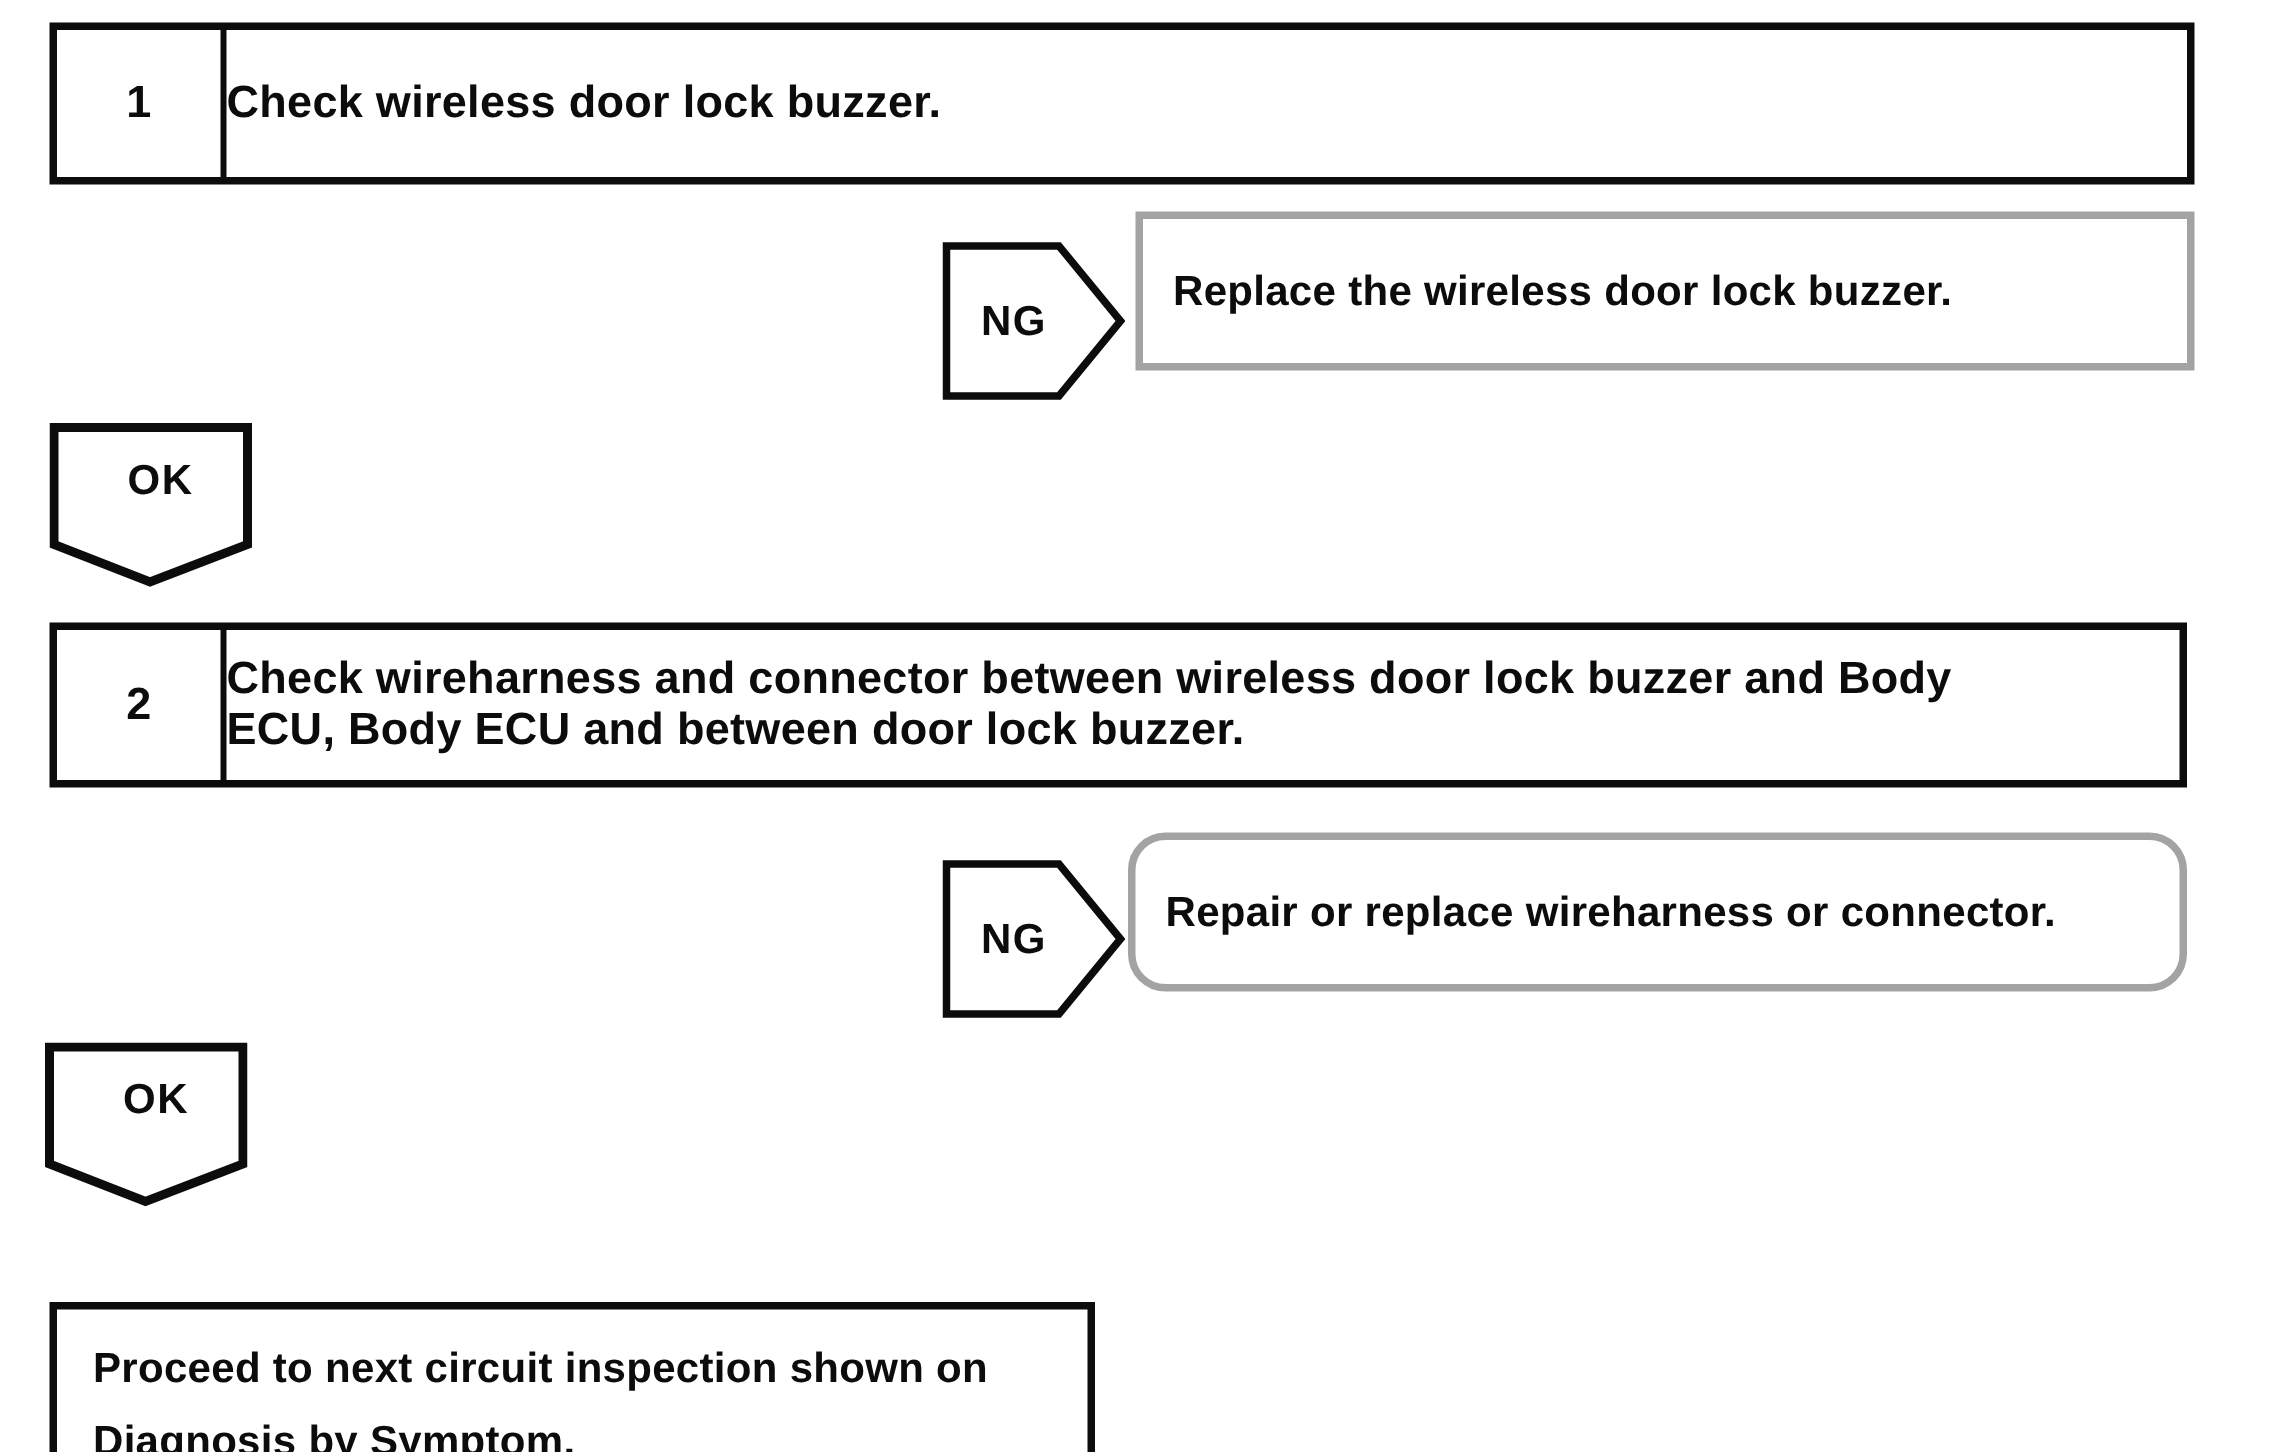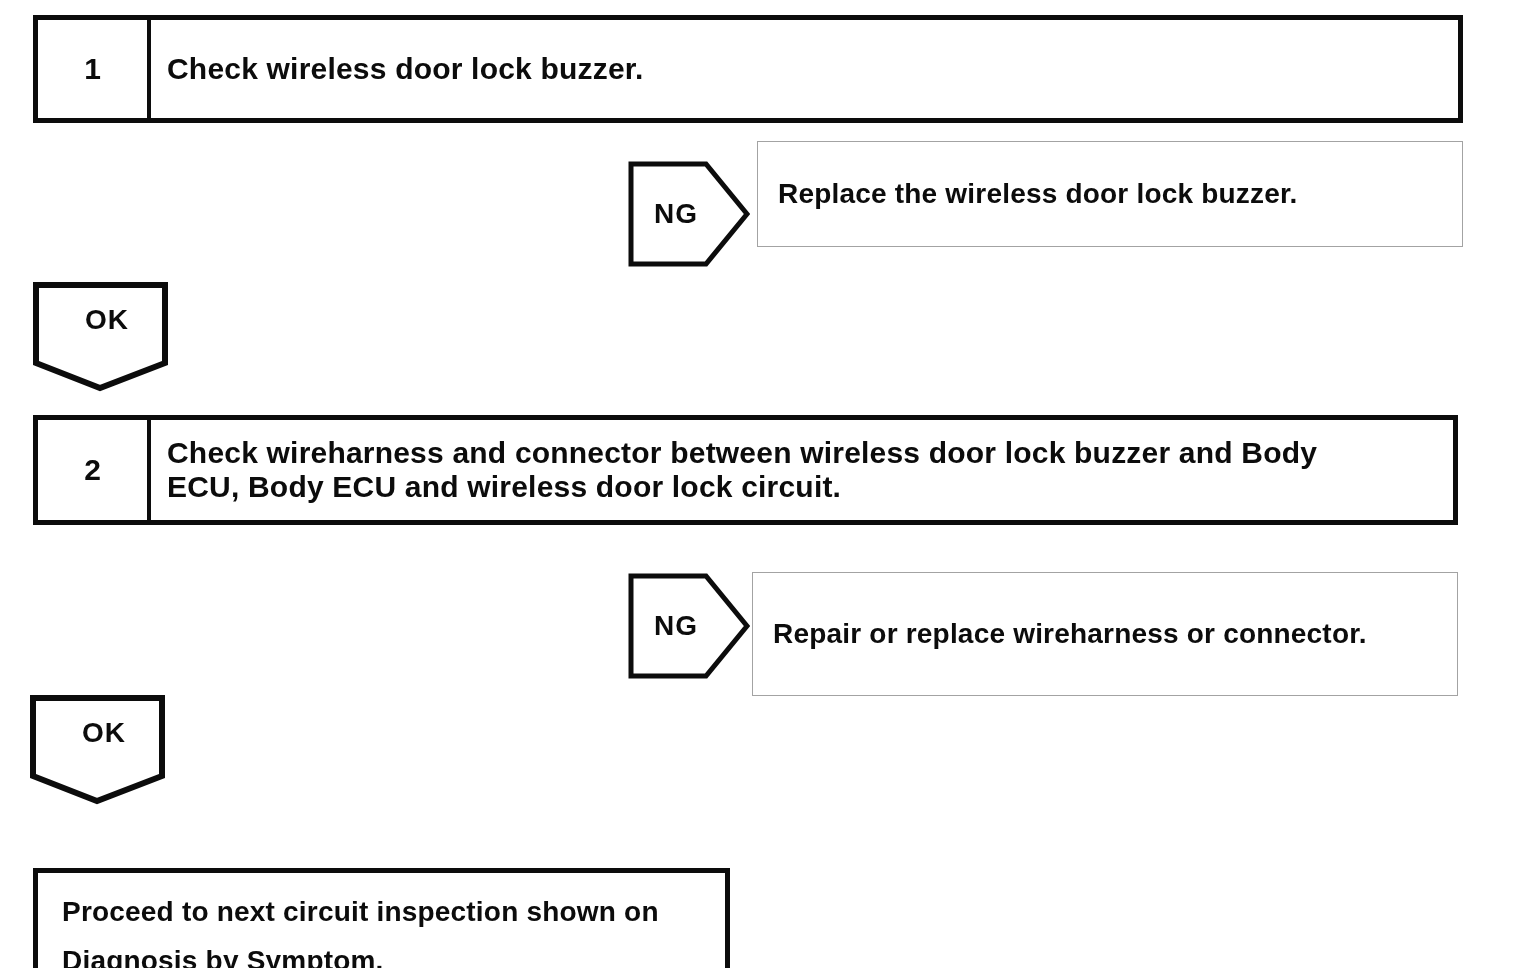--- a/index.html
+++ b/index.html
@@ -28,31 +28,30 @@
     border-right: 4px solid #0c0c0c;
     display: flex;
     align-items: center;
     justify-content: center;
     font-size: 30px;
   }
   .step-text {
     flex: 1;
     display: flex;
     align-items: center;
-    padding-left: 16px;
     padding-right: 24px;
     font-size: 30px;
     line-height: 34px;
     white-space: pre-line;
     letter-spacing: 0.2px;
   }
 
   
   .result-box {
-    border: 1px solid #a3a3a3;
+    border: 5px solid #a3a3a3;
     background: #ffffff;
     display: flex;
     align-items: center;
     padding-left: 20px;
     padding-right: 16px;
     font-size: 28px;
     letter-spacing: 0.2px;
   }
 
   
@@ -122,31 +121,31 @@
   <div class="conn" style="left:33px; top:262px; width:135px; height:110px;">
     <svg viewBox="0 0 135 110" preserveAspectRatio="none">
       <polygon points="3,3 132,3 132,81 67,106 3,81" stroke-width="6"></polygon>
     </svg>
     <span class="conn-label ok-label">OK</span>
   </div>
 
   <div class="abs step-box" style="left:33px; top:415px; width:1425px; height:110px;">
     <div class="step-num">2</div>
     <div class="step-text">Check wireharness and connector between wireless door lock buzzer and Body
-ECU, Body ECU and wireless door lock circuit.</div>
+ECU, Body ECU and between door lock buzzer.</div>
   </div>
 
   <div class="conn" style="left:628px; top:553px; width:122px; height:106px;">
     <svg viewBox="0 0 122 106" preserveAspectRatio="none">
       <polygon points="3,3 78,3 119,53 78,103 3,103" stroke-width="5"></polygon>
     </svg>
     <span class="conn-label ng-label">NG</span>
   </div>
 
-  <div class="abs result-box" style="left:752px; top:572px; width:706px; height:124px;">
+  <div class="abs result-box" style="left:752px; top:555px; width:706px; height:106px;border-radius:25px;">
     <span>Repair or replace wireharness or connector.</span>
   </div>
 
   <div class="conn" style="left:30px; top:675px; width:135px; height:110px;">
     <svg viewBox="0 0 135 110" preserveAspectRatio="none">
       <polygon points="3,3 132,3 132,81 67,106 3,81" stroke-width="6"></polygon>
     </svg>
     <span class="conn-label ok-label">OK</span>
   </div>
 

